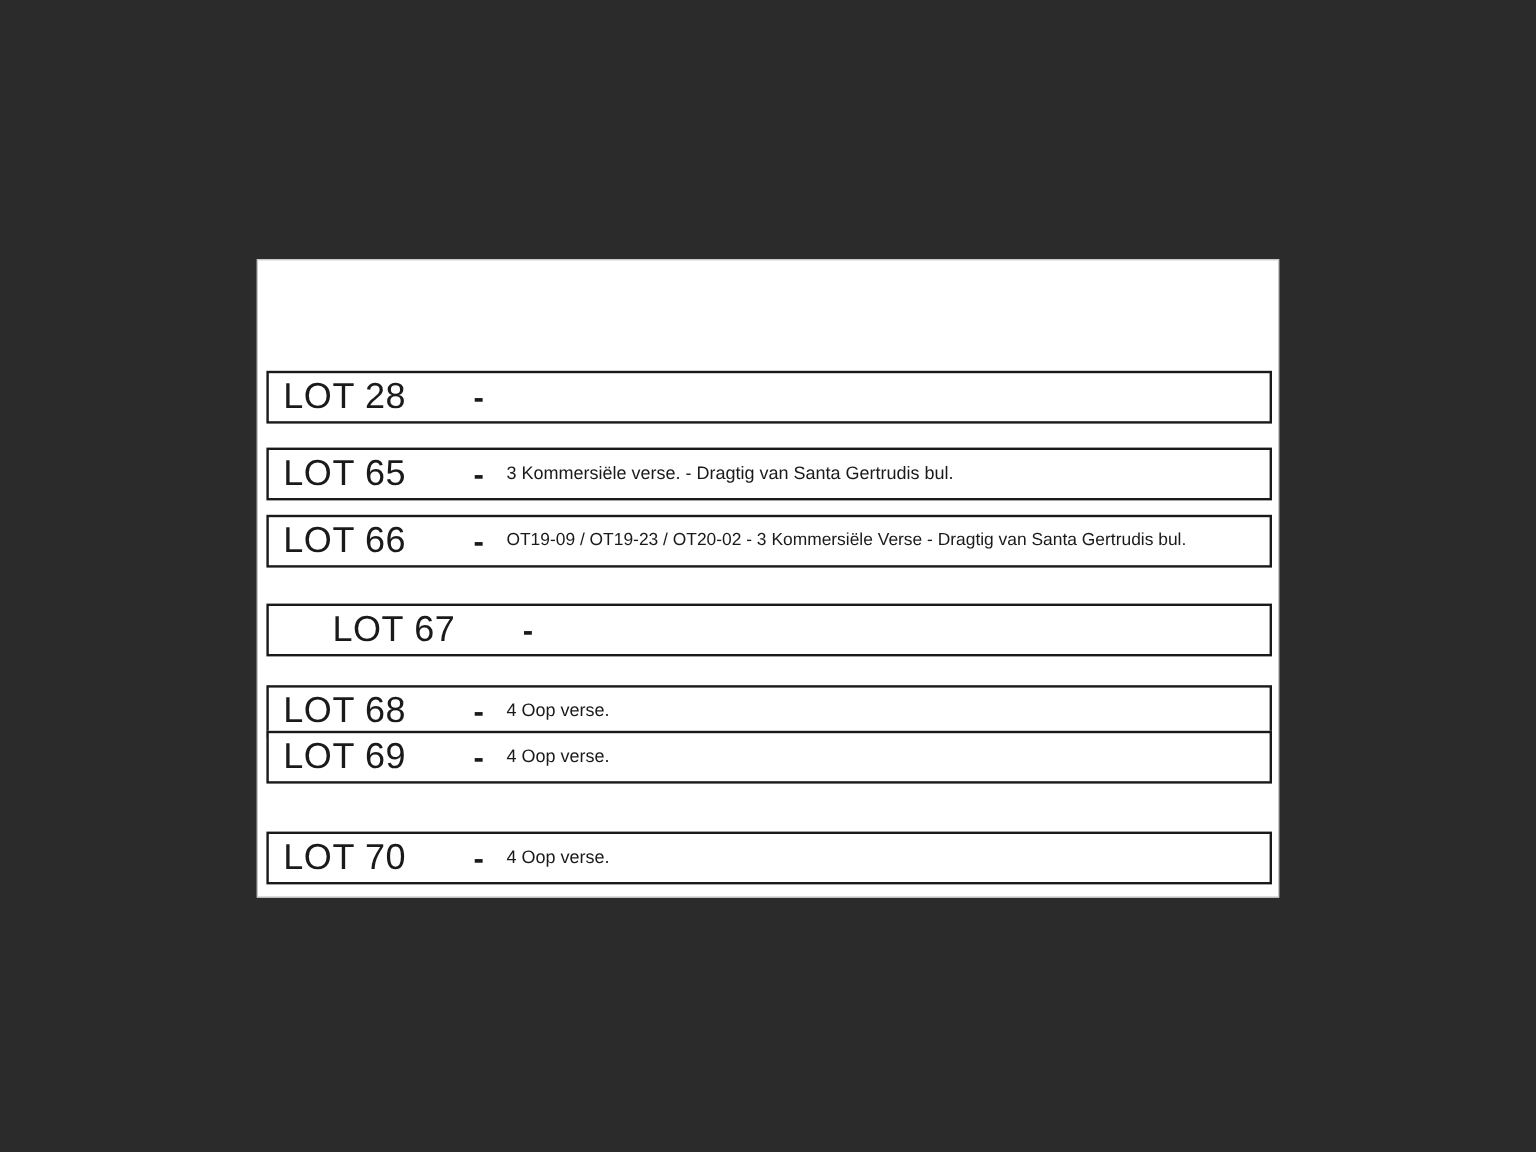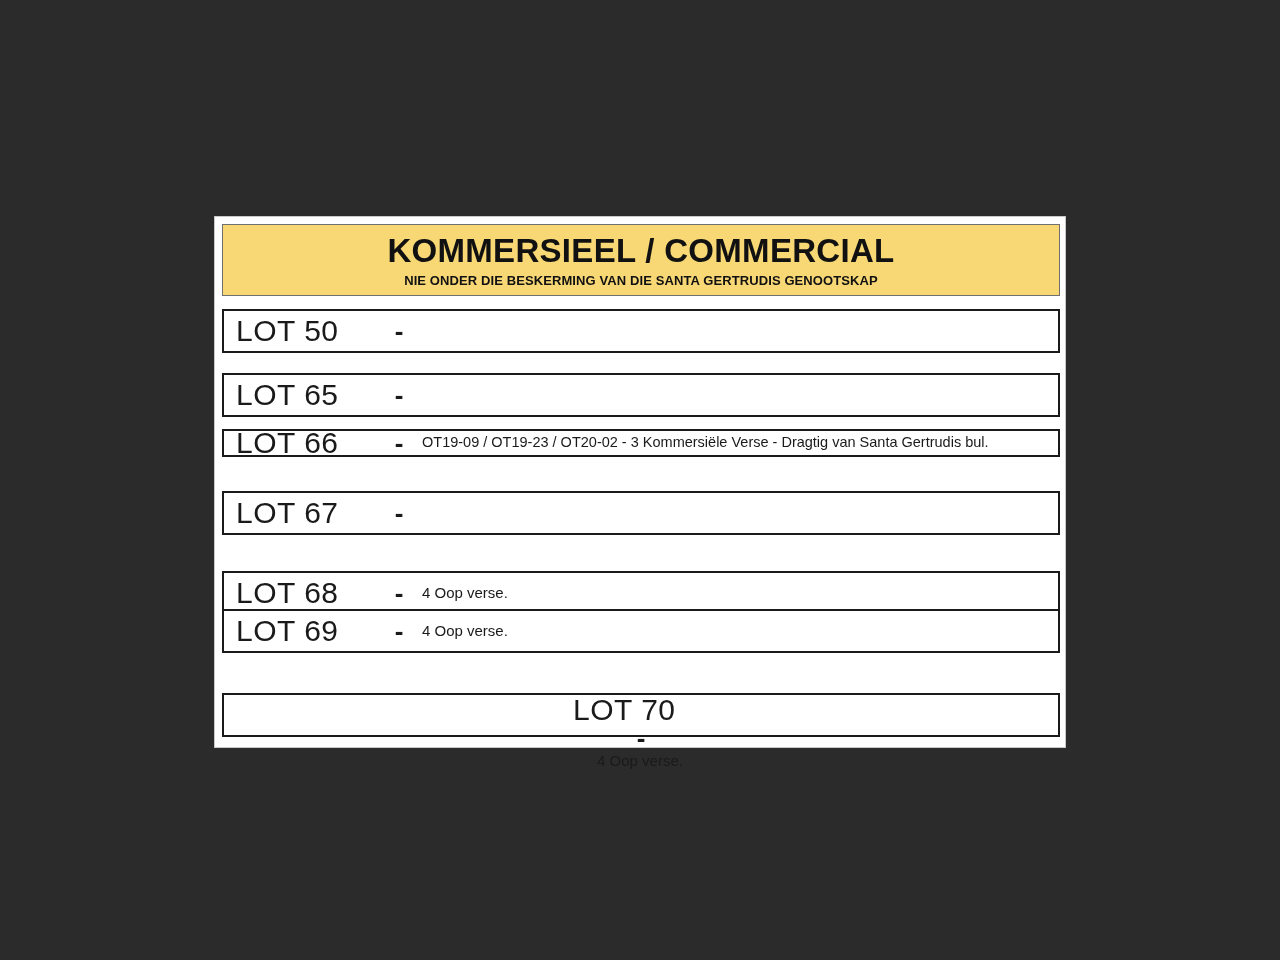--- a/index.html
+++ b/index.html
@@ -109,58 +109,55 @@
   .lot-desc.small {
     font-size: 14.5px;
   }
 </style>
 </head>
 <body>
 
 <div id="slide">
   <div id="card">
 
-    <div id="header">
-      <div id="header-title">KOMMERSIEEL / COMMERCIAL</div>
-      <div id="header-sub">NIE ONDER DIE BESKERMING VAN DIE SANTA GERTRUDIS GENOOTSKAP</div>
-    </div>
 
     <div class="lot-row" style="top: 92px; height: 44px;">
-      <div class="lot-label">LOT 50</div>
+      <div class="lot-label">LOT 28</div>
       <div class="lot-dash">-</div>
     </div>
 
     <div class="lot-row" style="top: 156px;">
       <div class="lot-label">LOT 65</div>
       <div class="lot-dash">-</div>
+      <div class="lot-desc">3 Kommersiële verse. - Dragtig van Santa Gertrudis bul.</div>
     </div>
 
-    <div class="lot-row" style="top: 212px; height: 28px;">
+    <div class="lot-row" style="top: 212px; height: 44px;">
       <div class="lot-label">LOT 66</div>
       <div class="lot-dash">-</div>
       <div class="lot-desc small">OT19-09 / OT19-23 / OT20-02 - 3 Kommersiële Verse - Dragtig van Santa Gertrudis bul.</div>
     </div>
 
-    <div class="lot-row" style="top: 274px;">
+    <div class="lot-row" style="top: 286px; padding-left: 41px;">
       <div class="lot-label">LOT 67</div>
       <div class="lot-dash">-</div>
     </div>
 
     <div class="lot-row" style="top: 354px;">
       <div class="lot-label">LOT 68</div>
       <div class="lot-dash">-</div>
       <div class="lot-desc">4 Oop verse.</div>
     </div>
 
     <div class="lot-row" style="top: 392px;">
       <div class="lot-label">LOT 69</div>
       <div class="lot-dash">-</div>
       <div class="lot-desc">4 Oop verse.</div>
     </div>
 
-    <div class="lot-row" style="top: 476px; flex-direction: column;">
+    <div class="lot-row" style="top: 476px;">
       <div class="lot-label">LOT 70</div>
       <div class="lot-dash">-</div>
       <div class="lot-desc">4 Oop verse.</div>
     </div>
 
   </div>
 </div>
 
 </body></html>

